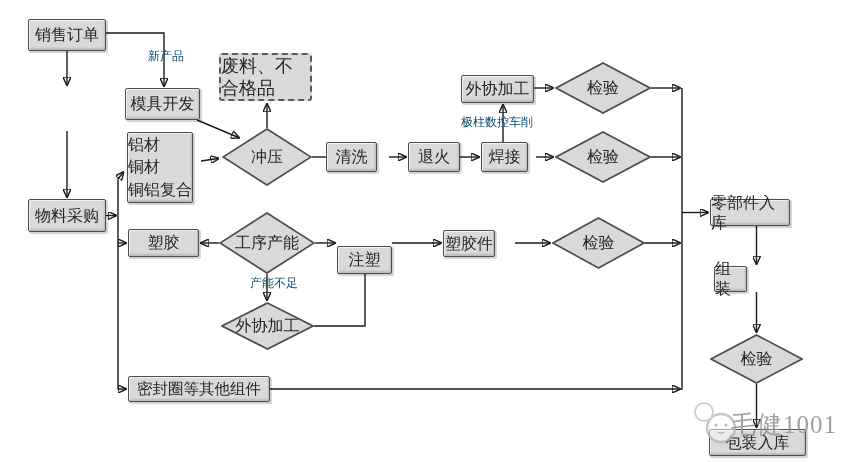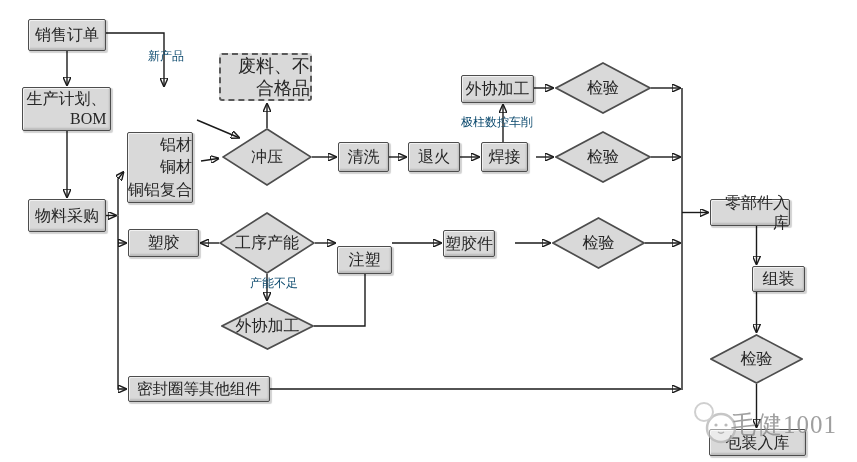--- a/index.html
+++ b/index.html
@@ -18,21 +18,21 @@
   }
   svg.connectors{position:absolute;left:0;top:0;z-index:1;}
   svg.connectors path{stroke:var(--line);stroke-width:1.4;fill:none;}
   .node{
     position:absolute;z-index:2;box-sizing:border-box;
     background:var(--node-fill);
     border:1.5px solid var(--node-border);
     border-radius:2px;
     box-shadow:inset 1px 1px 0 rgba(255,255,255,.65), inset -1px -2px 2px rgba(0,0,0,.14), 1.5px 1.5px 1px rgba(0,0,0,.18);
     display:flex;align-items:center;justify-content:center;
-    font-size:16px;line-height:1.25;text-align:right;white-space:pre-line;
+    font-size:16px;line-height:1.25;text-align:left;white-space:pre-line;
   }
   .node.dashed{
     border:2.2px dashed #5a5a5a;border-radius:3px;
     box-shadow:none;
   }
   .diamond{position:absolute;z-index:2;}
   .diamond svg{position:absolute;left:0;top:0;display:block;}
   .diamond polygon{fill:var(--node-fill);stroke:var(--node-border);stroke-width:1.7;}
   .diamond .lbl{
     position:absolute;left:0;top:0;width:100%;height:100%;
@@ -86,37 +86,36 @@
     <path d="M267,274 L267,299.5" marker-end="url(#ah)"></path>
     <path d="M314,326 L365,326 L365,259.5" marker-end="url(#ah)"></path>
     <path d="M392,243 L440.5,243" marker-end="url(#ah)"></path>
     <path d="M515,243 L549.5,243" marker-end="url(#ah)"></path>
     <path d="M756.5,226 L756.5,263.5" marker-end="url(#ah)"></path>
     <path d="M756.5,292 L756.5,331.5" marker-end="url(#ah)"></path>
     <path d="M756.5,384 L756.5,426.5" marker-end="url(#ah)"></path>
   </svg>
 
   <div class="node" style="left:28px;top:19px;width:78px;height:32px">销售订单</div>
-  <div class="node" style="left:22px;top:87px;width:89px;height:44px">生产计划、
-BOM</div>
   <div class="node" style="left:28px;top:199px;width:78px;height:33px">物料采购</div>
+  <div class="node" style="left:125px;top:88px;width:75px;height:32px">模具开发</div>
   <div class="node dashed" style="left:219px;top:53px;width:93px;height:48px;font-size:18px">废料、不合格品</div>
   <div class="node" style="left:127px;top:132px;width:66px;height:71px;line-height:1.4">铝材
 铜材
 铜铝复合</div>
-  <div class="node" style="left:338px;top:142px;width:51px;height:30px">清洗</div>
+  <div class="node" style="left:326px;top:142px;width:51px;height:30px">清洗</div>
   <div class="node" style="left:408px;top:142px;width:52px;height:30px">退火</div>
   <div class="node" style="left:481px;top:142px;width:47px;height:30px">焊接</div>
   <div class="node" style="left:461px;top:75px;width:73px;height:28px">外协加工</div>
   <div class="node" style="left:128px;top:229px;width:71px;height:28px">塑胶</div>
   <div class="node" style="left:337px;top:246px;width:55px;height:28px">注塑</div>
   <div class="node" style="left:443px;top:230px;width:52px;height:27px">塑胶件</div>
   <div class="node" style="left:128px;top:376px;width:142px;height:26px;font-size:15.5px">密封圈等其他组件</div>
   <div class="node" style="left:710px;top:199px;width:80px;height:27px">零部件入库</div>
-  <div class="node" style="left:752px;top:266px;width:53px;height:26px">组装</div>
+  <div class="node" style="left:714px;top:266px;width:33px;height:26px">组装</div>
   <div class="node" style="left:709px;top:429px;width:97px;height:27px">包装入库</div>
 
   <div class="diamond" style="left:222px;top:128px;width:90px;height:58px">
     <svg width="90" height="58">
         <polygon points="45,1 89,29 45,57 1,29"></polygon>
       </svg>
     <span class="lbl">冲压</span>
   </div>
   <div class="diamond" style="left:555px;top:62px;width:96px;height:52px">
     <svg width="96" height="52">

